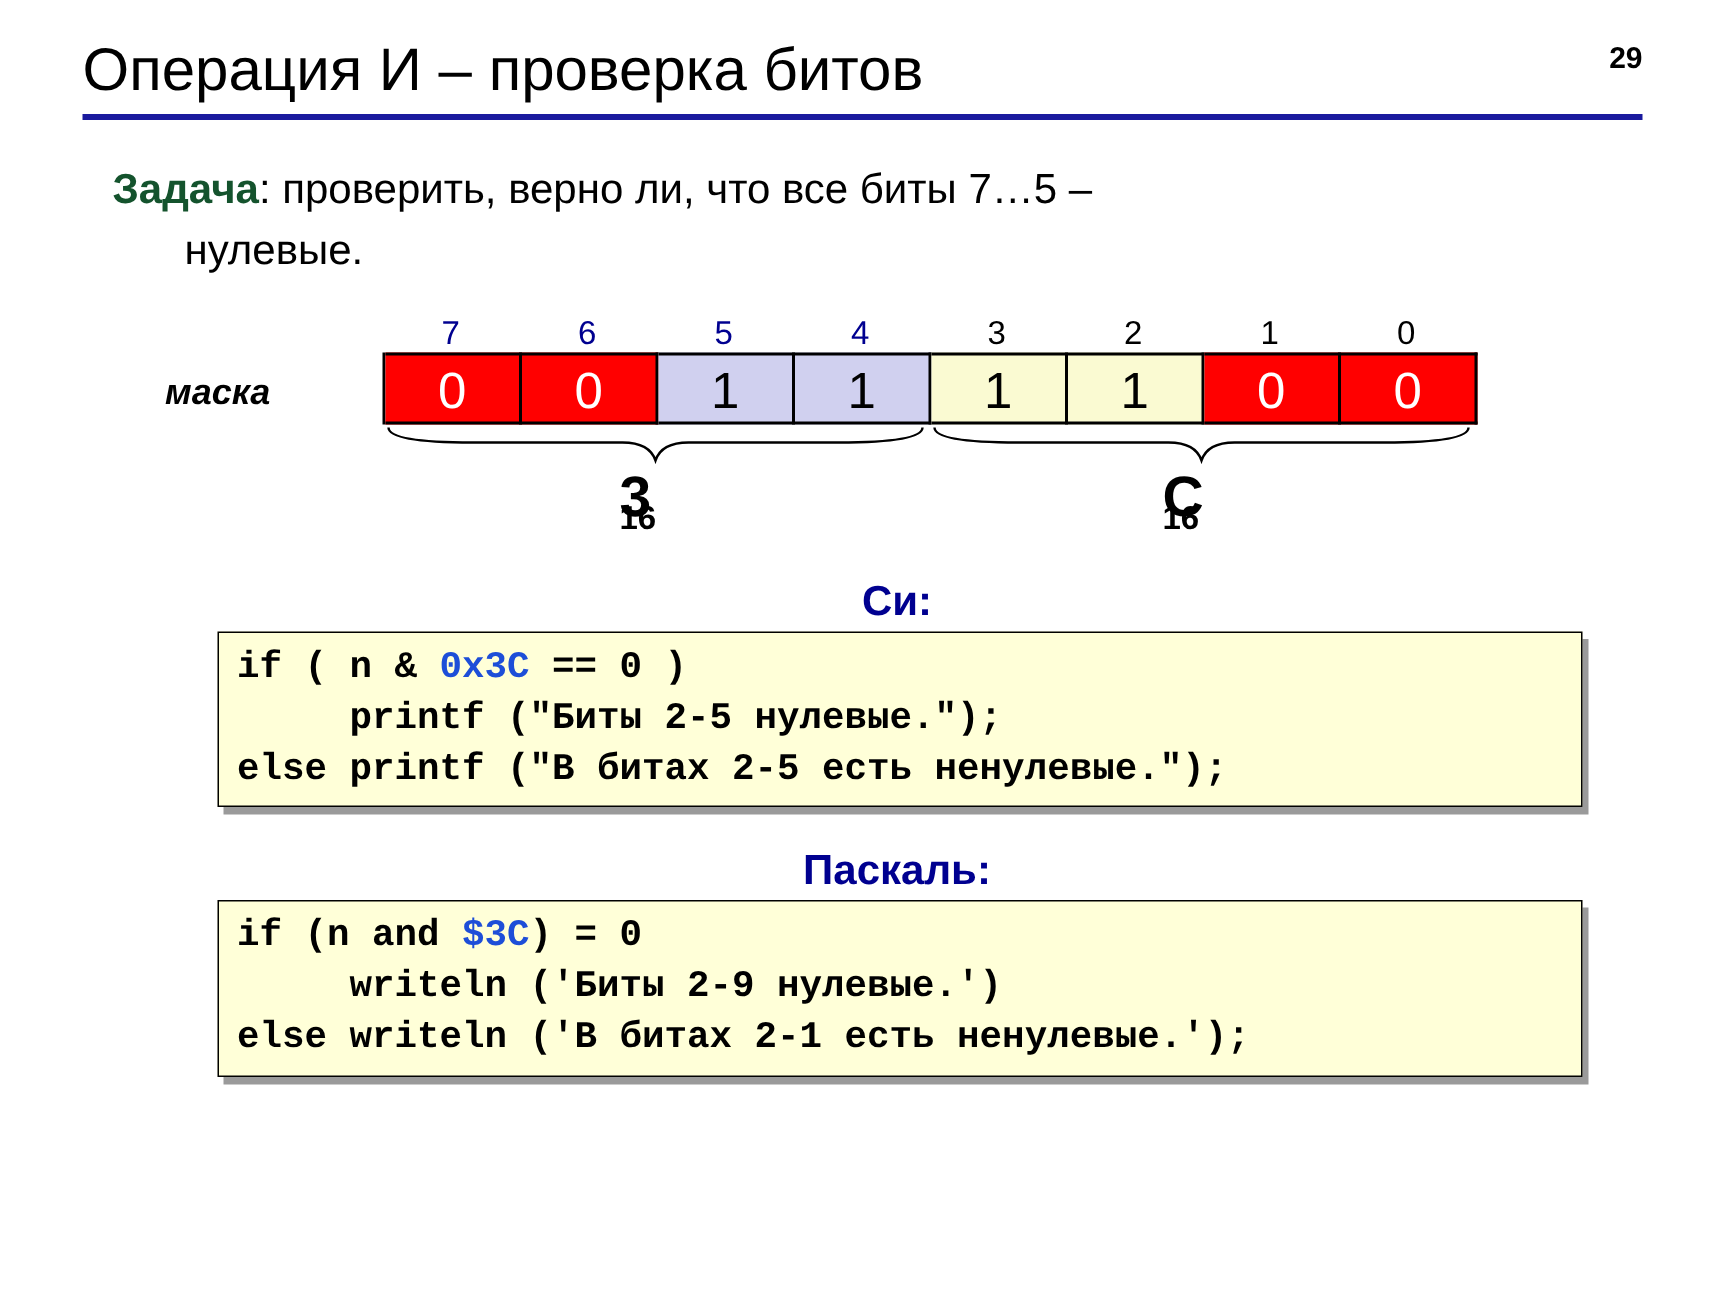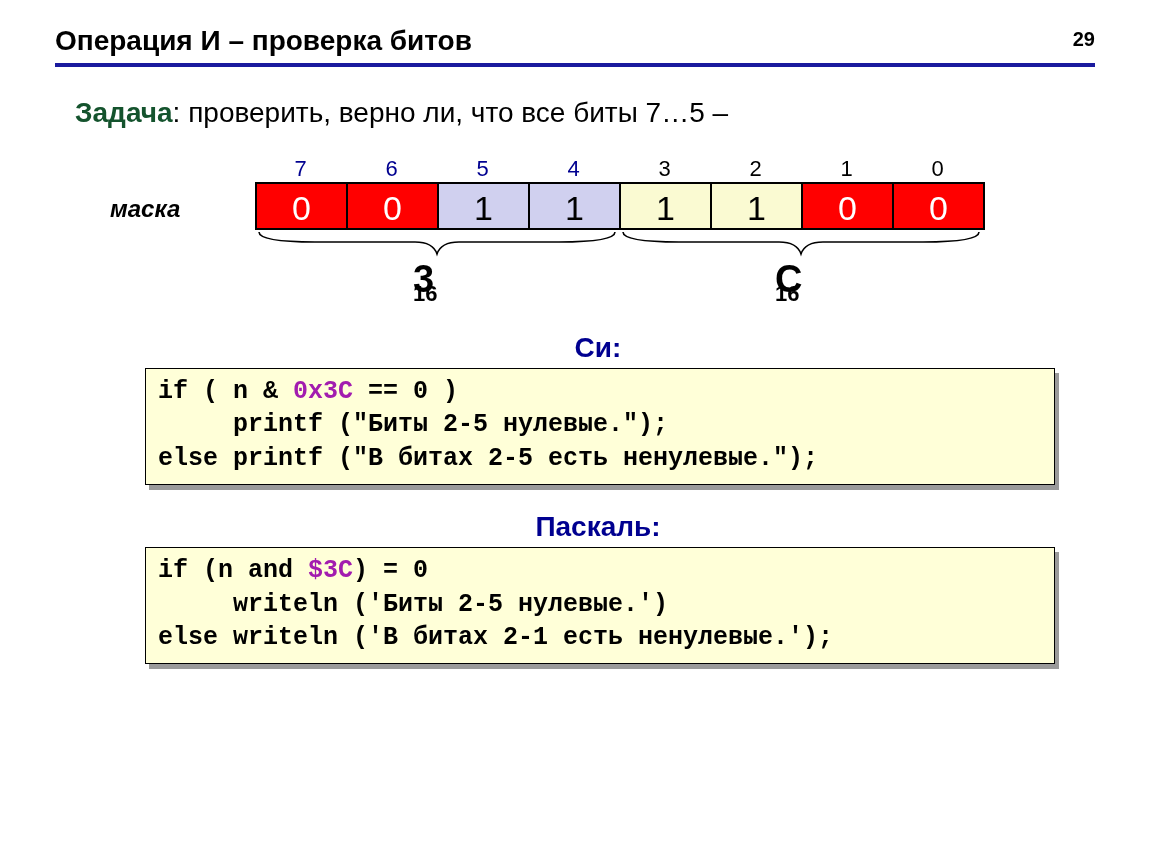--- a/index.html
+++ b/index.html
@@ -20,22 +20,22 @@
   }
   .pagenum {
     position: absolute;
     top: 28px;
     right: 55px;
     font-weight: 700;
     font-size: 20px;
   }
   h1.title {
     margin: 0 0 6px 0;
-    font-size: 28px;
-    font-weight: 700;
+    font-size: 40px;
+    font-weight: 400;
   }
   .title-rule {
     border: 0;
     border-top: 4px solid #1a1a9e;
     margin: 0 0 26px 0;
   }
   .task {
     margin: 0 0 22px 20px;
     font-size: 28px;
     line-height: 1.45;
@@ -130,33 +130,34 @@
     background: #ffffd8;
     border: 1.5px solid #000;
     box-shadow: 4px 5px 0 #9a9a9a;
     padding: 6px 12px 8px 12px;
     font-family: "Courier New", Courier, monospace;
     font-size: 25px;
     font-weight: 700;
     line-height: 1.35;
     white-space: pre;
   }
-  .code-box .green { color: #a21caf; }
+  .code-box .green { color: #1d4ed8; }
 </style>
 </head>
 <body>
 
 <div class="slide">
   <div class="pagenum">29</div>
 
   <h1 class="title">Операция И – проверка битов</h1>
   <hr class="title-rule">
 
   <p class="task">
     <span class="label">Задача</span><span>: проверить, верно ли, что все биты 7…5 –</span><br>
+    <span style="padding-left:48px">нулевые.</span>
   </p>
 
   <div class="bits-wrap">
     <div class="mask-label">маска</div>
 
     <div class="indices">
       <span class="idx-blue">7</span>
       <span class="idx-blue">6</span>
       <span class="idx-blue">5</span>
       <span class="idx-blue">4</span>
@@ -196,16 +197,16 @@
     </div>
   </div>
 
   <div class="lang-label">Си:</div>
   <div class="code-box"><span><span>if ( n &amp; </span><span class="green">0x3C</span><span> == 0 )</span></span>
 <span>     printf ("Биты 2-5 нулевые.");</span>
 <span>else printf ("В битах 2-5 есть ненулевые.");</span></div>
 
   <div class="lang-label" style="margin-top:26px">Паскаль:</div>
   <div class="code-box"><span><span>if (n and </span><span class="green">$3C</span><span>) = 0</span></span>
-<span>     writeln ('Биты 2-5 нулевые.')</span>
+<span>     writeln ('Биты 2-9 нулевые.')</span>
 <span>else writeln ('В битах 2-1 есть ненулевые.');</span></div>
 
 </div>
 
 </body></html>

